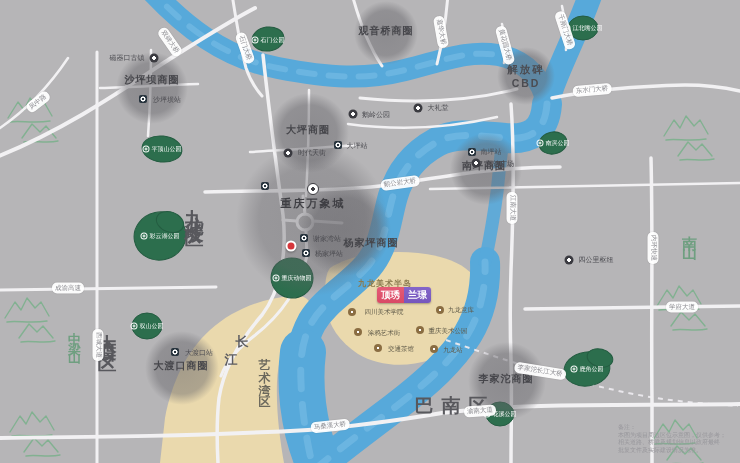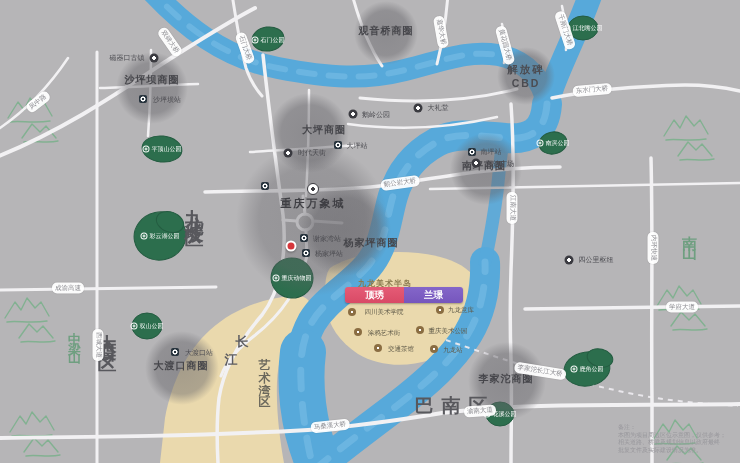--- a/index.html
+++ b/index.html
@@ -26,21 +26,21 @@
           background:radial-gradient(circle,#fff 0 1.2px,rgba(255,255,255,0) 1.3px);flex:none;box-sizing:border-box;}
   .ic{position:absolute;transform:translate(-50%,-50%);z-index:5;}
   .poi{width:9px;height:9px;border-radius:50%;background:radial-gradient(circle at 50% 50%,#fff 0 1.6px,#3a3a40 1.7px);}
   .metro{width:8px;height:8px;border-radius:2px;background:radial-gradient(circle,#27333d 0 1.3px,#fff 1.4px 2.5px,#27333d 2.6px);}
   .olv{width:8px;height:8px;border-radius:50%;background:radial-gradient(circle,#fff 0 1.3px,#8a6d42 1.4px);}
   .mixc{width:10px;height:10px;border-radius:50%;background:radial-gradient(circle,#3d3d42 0 1.8px,#fff 1.9px);border:1.5px solid #3d3d42;}
   .reddot{width:7px;height:7px;border-radius:50%;background:#d5373c;border:2px solid #fff;
           box-shadow:0 1px 2px rgba(0,0,0,.35);z-index:7;}
   .pname{display:flex;height:16px;border-radius:3px;overflow:hidden;z-index:7;
          box-shadow:0 1px 2px rgba(0,0,0,.3);font-size:9.5px;font-weight:bold;color:#fff;}
-  .pname span{padding:0 20px;line-height:16px;}
+  .pname span{padding:0 4px;line-height:16px;}
   .pn-l{background:linear-gradient(180deg,#e55b76,#d94a66);}
   .pn-r{background:linear-gradient(180deg,#8466c9,#7656bd);}
   .note{position:absolute;right:6px;bottom:9px;width:116px;font-size:6px;line-height:7.5px;
         color:#97969b;z-index:5;text-align:left;}
 </style>
 </head>
 <body>
 
 <div class="stage">
 
@@ -151,21 +151,21 @@
 
   <div class="lab grn-v vert" style="left:74px;top:322px;font-size:13px;">中梁山</div>
   <div class="lab grn-v vert" style="left:689px;top:224px;font-size:15px;">南山</div>
   <div class="lab riv" style="left:242px;top:342px;">长</div>
   <div class="lab riv" style="left:231px;top:360px;">江</div>
   <div class="lab artbay vert" style="left:264px;top:348px;">艺术湾区</div>
   <div class="lab pen-lab" style="left:385px;top:283px;">九龙美术半岛</div>
 
   <div class="lab circ" style="left:152px;top:80px;">沙坪坝商圈</div>
   <div class="lab circ" style="left:386px;top:31px;">观音桥商圈</div>
-  <div class="lab circ" style="left:308px;top:130px;font-size:10px;margin-left:16px;">大坪商圈</div>
+  <div class="lab circ" style="left:308px;top:130px;font-size:10px;">大坪商圈</div>
   <div class="lab cbd" style="left:526px;top:70px;">解放碑</div>
   <div class="lab cbd" style="left:526px;top:83px;">CBD</div>
   <div class="lab circ" style="left:484px;top:166px;">南坪商圈</div>
   <div class="lab circ" style="left:371px;top:243px;">杨家坪商圈</div>
   <div class="lab circ" style="left:181px;top:366px;">大渡口商圈</div>
   <div class="lab circ" style="left:506px;top:379px;">李家沱商圈</div>
 
   <span class="ic mixc" style="left:313px;top:189px;"></span>
   <div class="lab mixc-lab" style="left:313px;top:203px;">重庆万象城</div>
 

